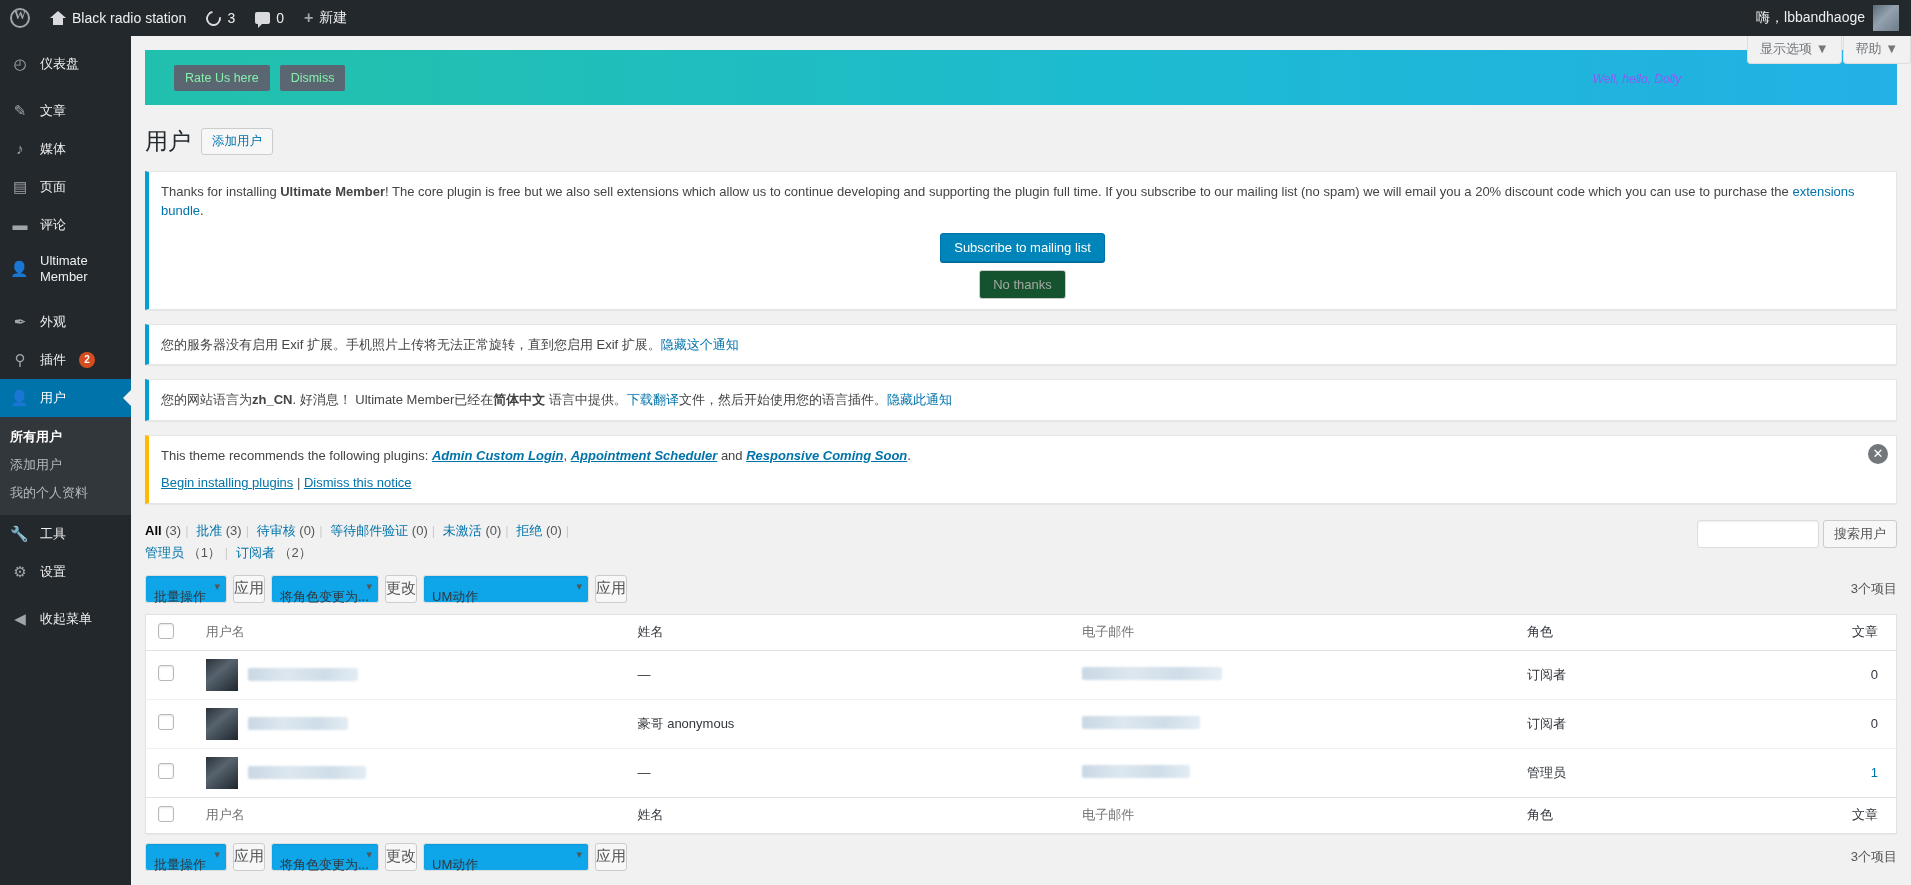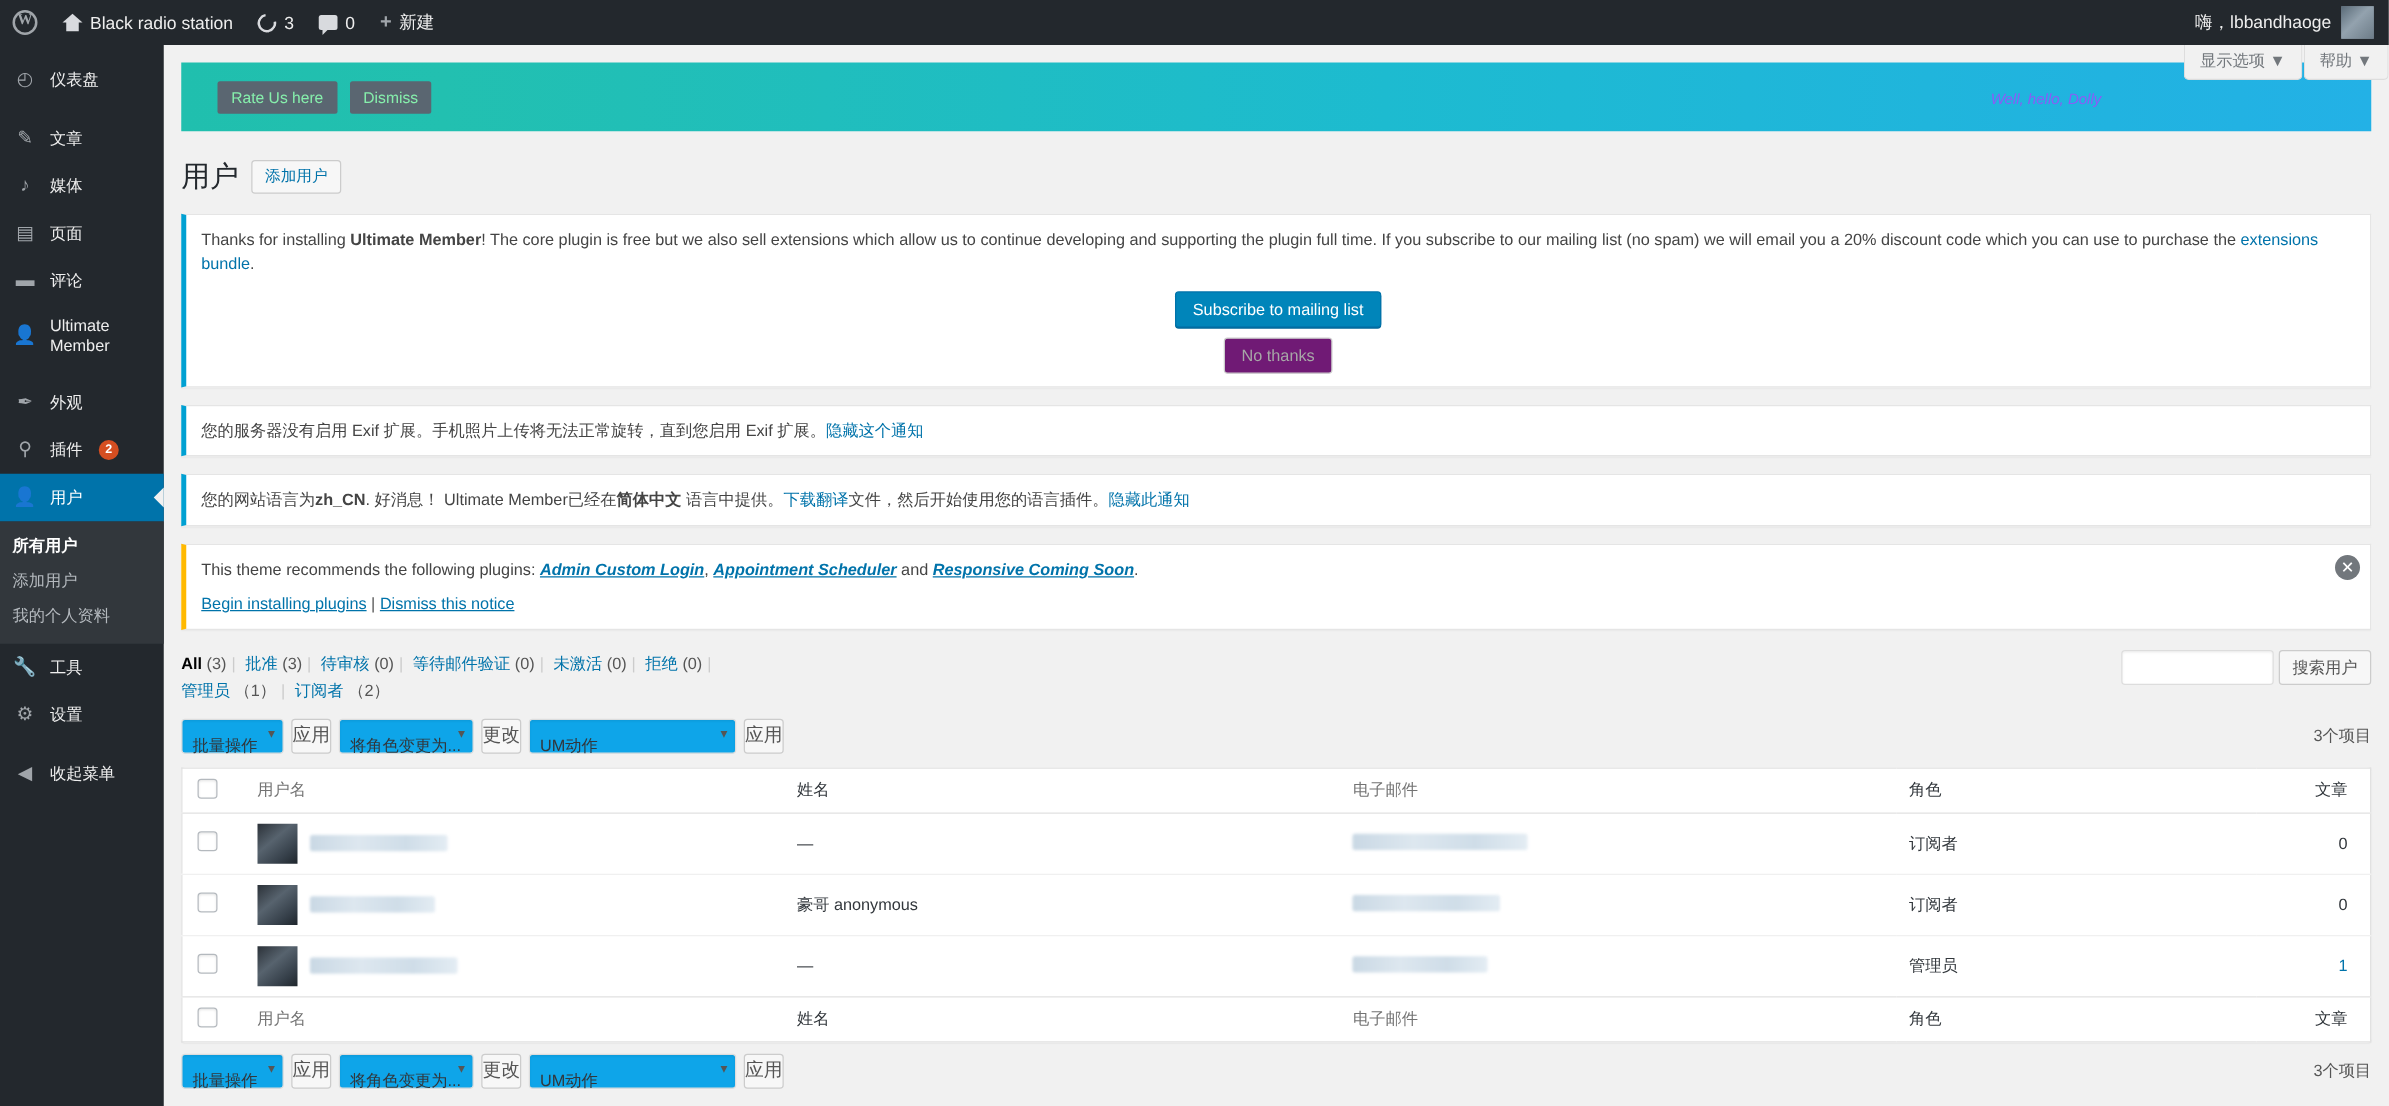--- a/index.html
+++ b/index.html
@@ -138,21 +138,21 @@
   .notice a{color:#0073aa;text-decoration:none;}
   .notice.warn a{color:#0073aa;text-decoration:underline;font-weight:bold;font-style:italic;}
   .notice.warn a.plain{font-style:normal;font-weight:normal;}
   .um-buttons{margin-top:12px;display:flex;gap:8px;align-items:center;flex-direction:column;}
   .btn-primary{
     background:#0085ba;border:1px solid #0073aa;color:#fff;border-radius:3px;
     padding:6px 13px;font-size:13px;cursor:pointer;font-family:inherit;
     box-shadow:0 1px 0 #006799;
   }
   .btn-secondary{
-    background:#701a75;border:1px solid #ccc;color:#a7a7a7;border-radius:3px;
+    background:#14532d;border:1px solid #ccc;color:#a7a7a7;border-radius:3px;
     padding:6px 13px;font-size:13px;cursor:pointer;font-family:inherit;
   }
   .notice-dismiss{
     position:absolute;right:8px;top:8px;width:20px;height:20px;border-radius:50%;
     background:#72777c;color:#fff;font-size:13px;line-height:20px;text-align:center;cursor:pointer;
   }
 
   
   .list-top{margin:16px 14px 0 14px;position:relative;min-height:46px;}
   .subsubsub{font-size:13px;color:#555;line-height:22px;}

